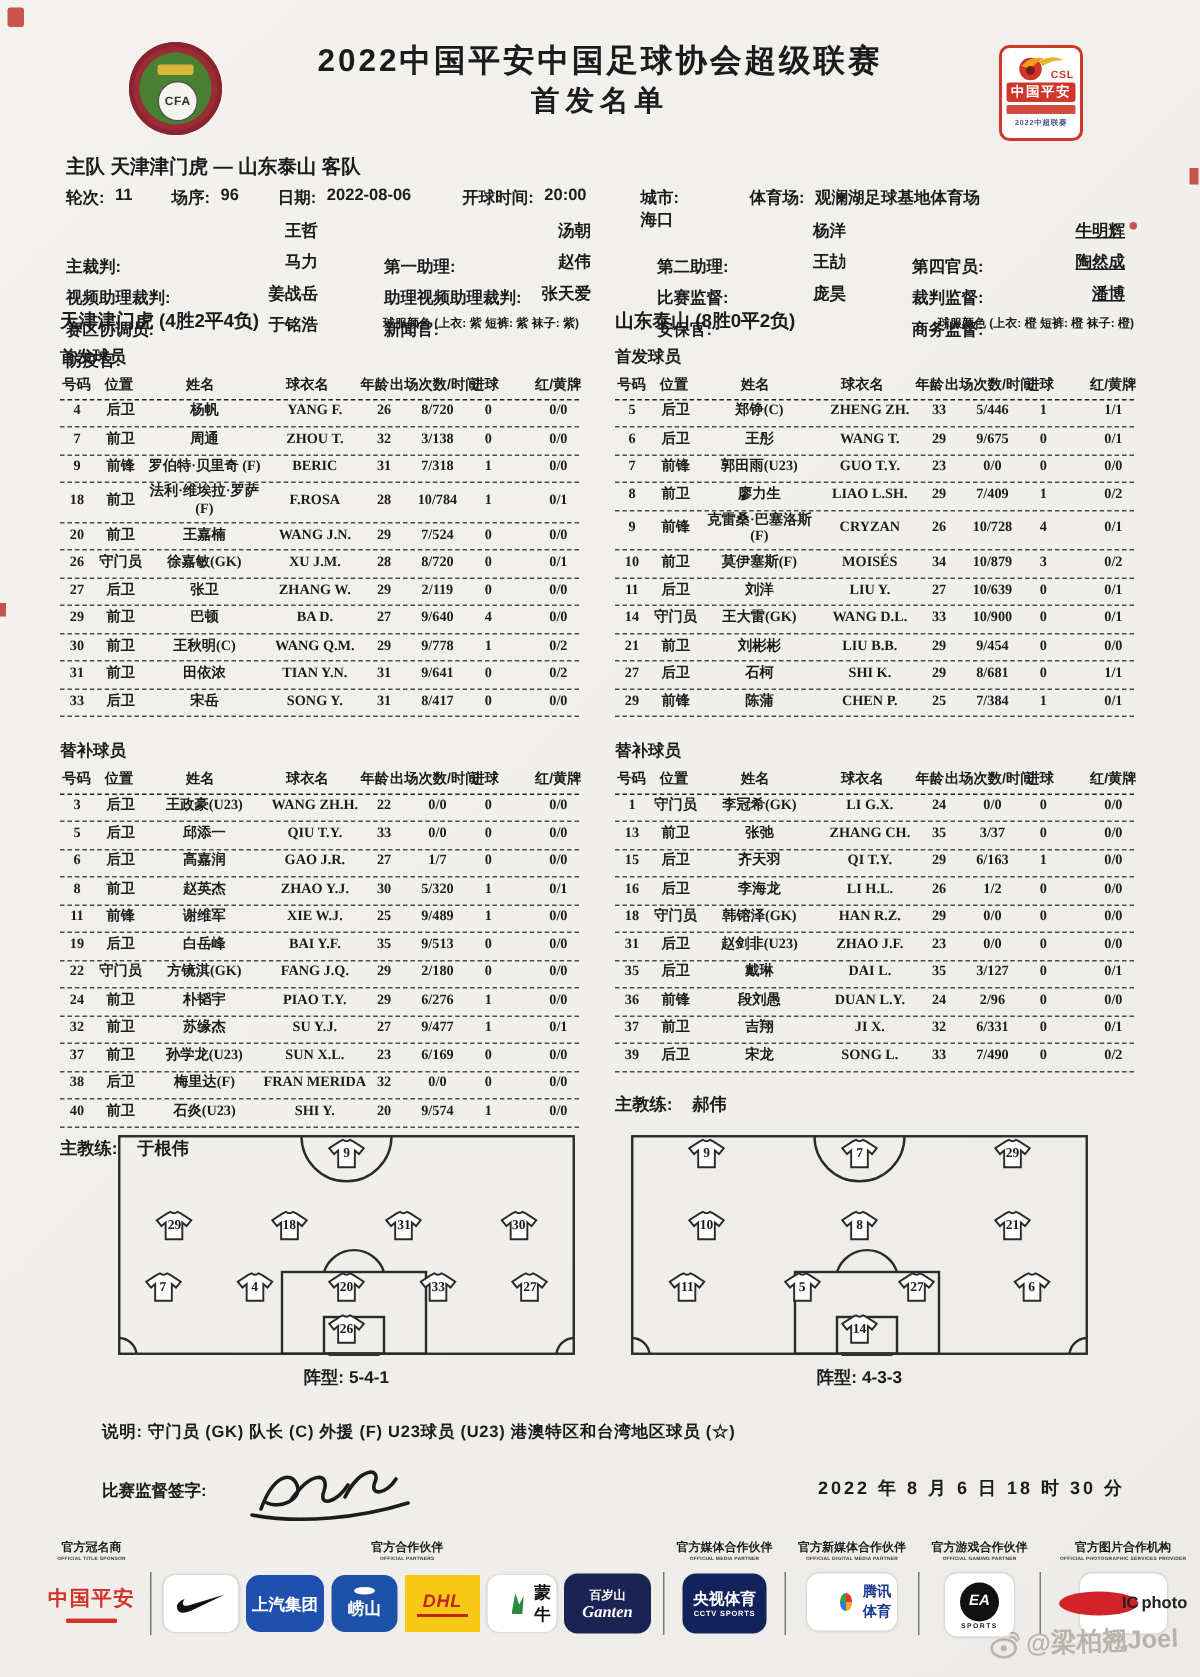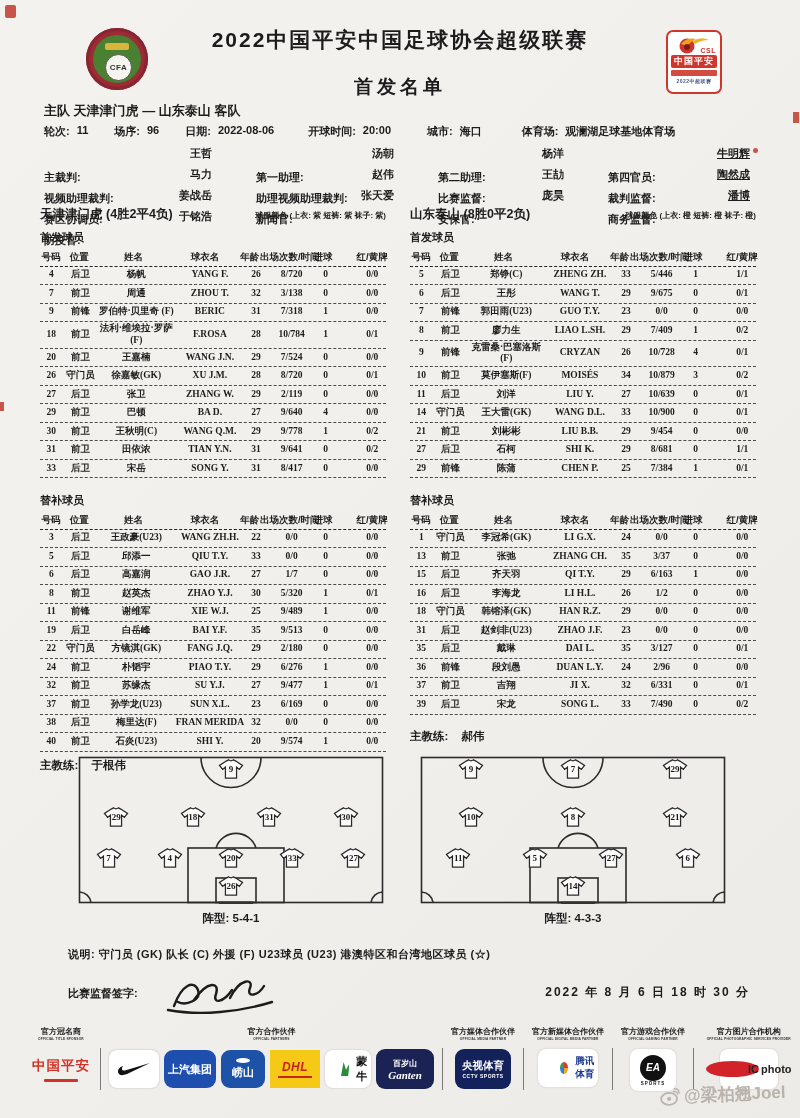--- a/index.html
+++ b/index.html
@@ -9,42 +9,42 @@
   
   .art{position:absolute;background:#bf3a2e;opacity:.85;}
   .art1{top:5px;left:5px;width:11px;height:13px;border-radius:2px;}
   .art2{top:112px;right:1px;width:6px;height:11px;}
   .art3{top:402px;left:0;width:4px;height:9px;}
   .art4{top:148px;left:753px;width:5px;height:5px;border-radius:50%;}
 
   
   .titles{position:absolute;top:26px;left:0;width:100%;text-align:center;}
   .title1{font-size:21px;font-weight:800;letter-spacing:2px;}
-  .title2{font-size:19px;font-weight:800;letter-spacing:4px;margin-top:20px;}
+  .title2{font-size:19px;font-weight:800;letter-spacing:4px;margin-top:0;}
 
   .cfa-logo{position:absolute;left:86px;top:28px;width:62px;height:62px;border-radius:50%;background:#9b2b35;box-shadow:inset 0 0 0 3px #8a2430;}
   .cfa-inner{position:absolute;left:7px;top:7px;width:48px;height:48px;border-radius:50%;background:#4a8032;overflow:hidden;}
   .cfa-trophy{position:absolute;left:12px;top:8px;width:24px;height:7px;background:#d9b53a;border-radius:2px;}
   .cfa-ball{position:absolute;left:12px;top:19px;width:25px;height:25px;border-radius:50%;background:#f6f4ef;border:1px solid #555;display:flex;align-items:center;justify-content:center;}
   .cfa-ball b{font-size:8px;letter-spacing:.5px;color:#333;}
 
   .csl-logo{position:absolute;right:78px;top:30px;width:56px;height:64px;background:#fff;border:2px solid #cf372b;border-radius:7px;padding:3px 3px 2px;box-sizing:border-box;text-align:center;}
   .csl-flame{position:relative;height:20px;}
   .csl-abbr{position:absolute;right:1px;bottom:1px;font-size:7px;font-weight:800;color:#cf372b;letter-spacing:.5px;}
   .csl-band{background:#cf372b;color:#fff;font-size:9px;font-weight:800;line-height:13px;border-radius:2px;letter-spacing:1px;}
   .csl-strip{background:#cf372b;height:6px;margin-top:2px;border-radius:1px;opacity:.9;}
   .csl-year{font-size:5px;font-weight:700;color:#4a5a8a;margin-top:2px;letter-spacing:.5px;}
 
   
   .teams-line{position:absolute;top:102px;left:44px;font-size:13px;font-weight:800;}
   .inforow{position:absolute;top:124px;left:44px;width:716px;display:flex;gap:0;font-size:11px;font-weight:700;}
   .inforow .pair{display:flex;margin-right:26px;white-space:nowrap;}
   .inforow .pair:nth-child(3){margin-right:34px;}
   .inforow .pair:nth-child(4){margin-right:36px;}
-  .inforow .pair:nth-child(5){margin-right:40px;}
+  .inforow .pair:nth-child(5){margin-right:40px;flex-direction:column;}
   .inforow .plabel{margin-right:7px;}
   .officials{position:absolute;top:146px;left:44px;width:716px;display:grid;grid-template-columns:212px 182px 170px 152px;grid-auto-rows:21px;font-size:11px;font-weight:700;}
   .officials .pair{display:flex;white-space:nowrap;}
   .officials .pair .plabel{flex:0 0 auto;margin-top:24px;}
   .officials .pair .pvalue{margin-left:auto;margin-right:44px;}
   .officials .pair:nth-child(4n) .pvalue{margin-right:10px;text-decoration:underline;}
 
   
   .teams{position:absolute;top:206px;left:40px;width:716px;display:flex;gap:24px;}
   .team{width:351px;}

